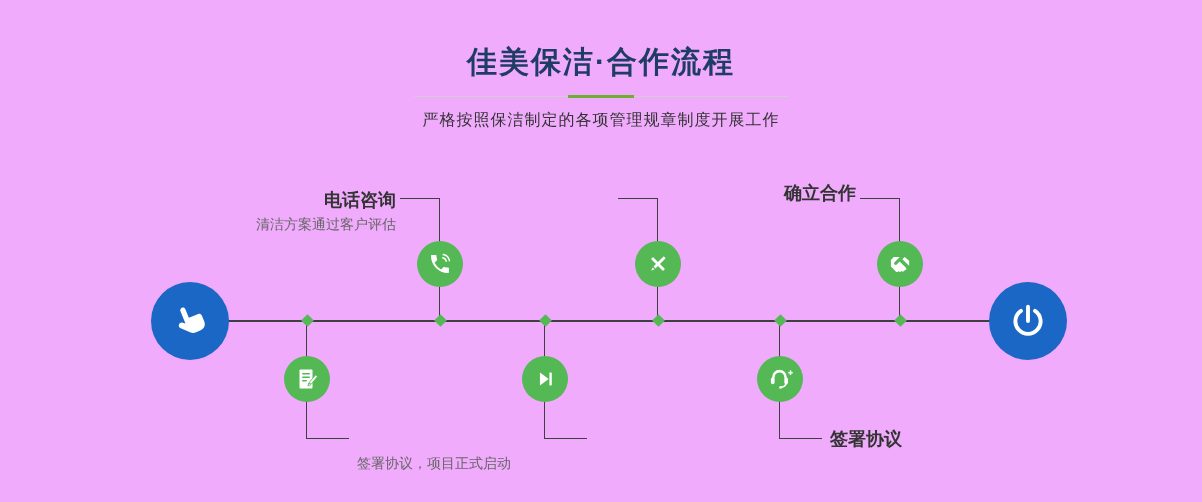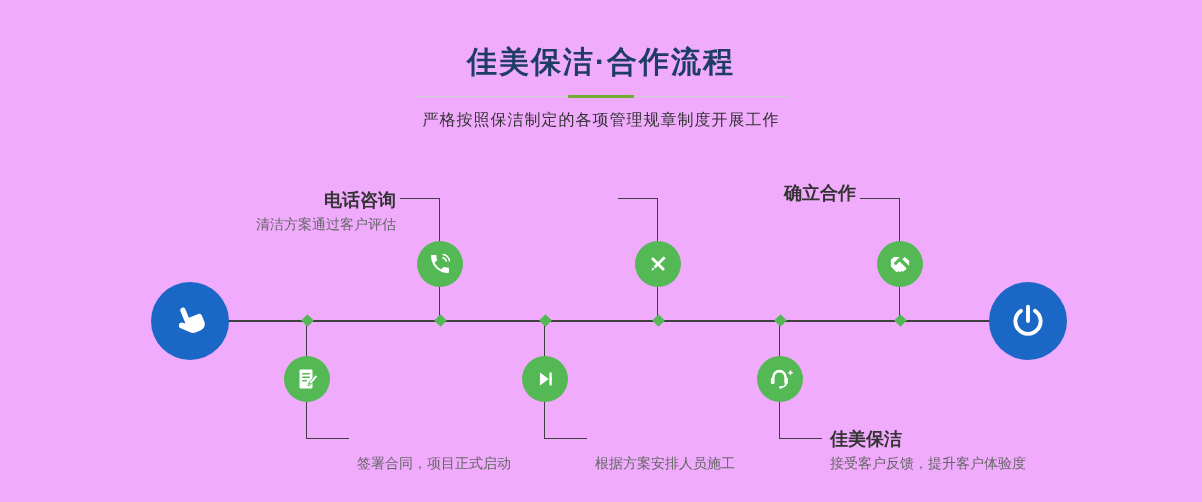--- a/index.html
+++ b/index.html
@@ -103,50 +103,48 @@
   <div class="step-title align-r" style="left:606px;top:181px">确立合作</div>
   <div class="gcircle gcircle-top" style="left:877px">
     <svg viewBox="0 0 24 24" width="26" height="26" fill="#fff">
       <path d="M11.8 5.6L7 10.4c-.55.55-.55 1.45 0 2s1.45.55 2 0l2.6-2.6 5.9 5.6c.5.5.5 1.3 0 1.8-.25.25-.57.37-.9.37l-1.03 1.03c-.5.5-1.3.5-1.8 0l-.42-.42c-.02.3-.14.6-.37.83-.5.5-1.3.5-1.8 0l-.66-.66c-.05.25-.17.5-.37.7-.5.5-1.3.5-1.8 0L3.6 14.3V8.2l2.6-2.6h5.6z"></path>
       <path d="M20.4 13.6l-6.2-5.9 2.1-2.1 4.1 3.4z"></path>
     </svg>
   </div>
 
   <div class="vline" style="left:306px;top:321px;height:118px"></div>
   <div class="hline" style="left:307px;top:438px;width:42px"></div>
-  <div class="step-desc align-l" style="left:357px;top:455px">签署合同，项目正式启动</div>
+  <div class="step-desc align-l" style="left:357px;top:455px">签署协议，项目正式启动</div>
   <div class="gcircle gcircle-bottom" style="left:284px">
     <svg viewBox="0 0 24 24" width="24" height="24">
       <path fill="#fff" d="M5.5 2.5h11c.55 0 1 .45 1 1v17c0 .55-.45 1-1 1h-11c-.55 0-1-.45-1-1v-17c0-.55.45-1 1-1z"></path>
       <g fill="#54b854">
         <rect x="7" y="6" width="8" height="1.6" rx=".8"></rect>
         <rect x="7" y="9.5" width="8" height="1.6" rx=".8"></rect>
         <rect x="7" y="13" width="5" height="1.6" rx=".8"></rect>
       </g>
       <g fill="#fff" stroke="#54b854" stroke-width=".8" transform="rotate(40 17 14)">
         <rect x="15.8" y="7" width="2.6" height="10" rx=".6"></rect>
         <path d="M15.8 17.6h2.6L17.1 20.4z"></path>
       </g>
     </svg>
   </div>
 
   <div class="vline" style="left:544px;top:321px;height:118px"></div>
   <div class="hline" style="left:545px;top:438px;width:42px"></div>
-  <div class="step-desc align-l" style="left:595px;top:455px">根据方案安排人员施工</div>
   <div class="gcircle gcircle-bottom" style="left:522px">
     <svg viewBox="0 0 24 24" width="22" height="22" fill="#fff">
       <path d="M6.5 5v14l9.5-7z"></path>
       <rect x="16.8" y="5" width="2.6" height="14" rx=".6"></rect>
     </svg>
   </div>
 
   <div class="vline" style="left:779px;top:321px;height:118px"></div>
   <div class="hline" style="left:780px;top:438px;width:42px"></div>
-  <div class="step-title align-l" style="left:830px;top:427px">佳美保洁</div>
-  <div class="step-desc align-l" style="left:830px;top:455px">接受客户反馈，提升客户体验度</div>
+  <div class="step-title align-l" style="left:830px;top:427px">签署协议</div>
   <div class="gcircle gcircle-bottom" style="left:757px">
     <svg viewBox="0 0 24 24" width="26" height="26">
       <g fill="#fff">
         <path d="M11.5 3.5a6.8 6.8 0 0 0-6.8 6.8v1h2.4v-1a4.4 4.4 0 1 1 8.8 0v1h2.4v-1a6.8 6.8 0 0 0-6.8-6.8z"></path>
         <rect x="3.6" y="10.6" width="3.4" height="6.2" rx="1.6"></rect>
         <rect x="16" y="10.6" width="3.4" height="6.2" rx="1.6"></rect>
         <circle cx="12.6" cy="19.8" r="1.3"></circle>
       </g>
       <path d="M17.6 16.8c-.9 1.6-2.6 2.7-4.8 2.9" stroke="#fff" stroke-width="1.4" fill="none" stroke-linecap="round"></path>
       <path d="M20.2 6.2h3M21.7 4.7v3" stroke="#fff" stroke-width="1.5" stroke-linecap="round"></path>

